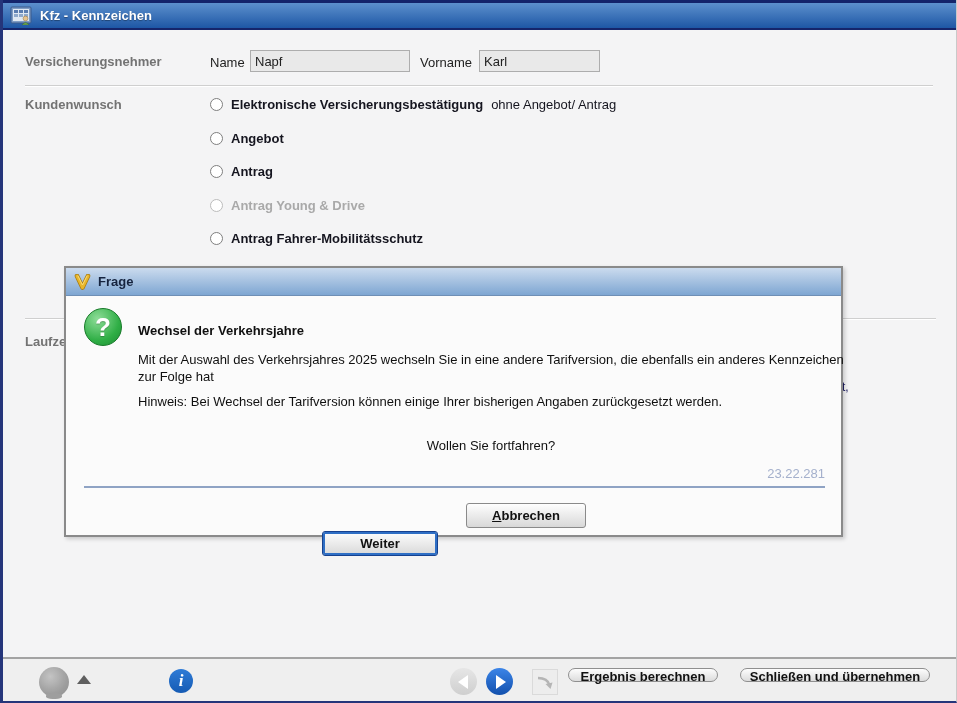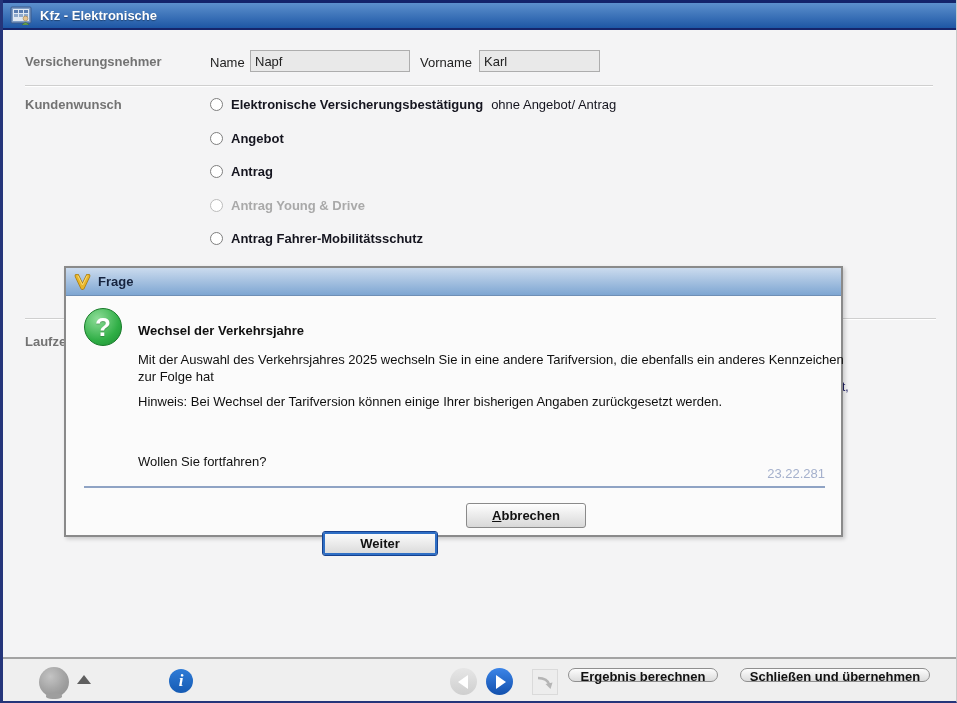--- a/index.html
+++ b/index.html
@@ -97,21 +97,21 @@
         <rect x="4" y="4" width="4" height="3" fill="#5b7db0"></rect>
           <rect x="9" y="4" width="4" height="3" fill="#5b7db0"></rect>
           <rect x="14" y="4" width="4" height="3" fill="#5b7db0"></rect>
         <rect x="4" y="8" width="4" height="3" fill="#8fa9cb"></rect>
           <rect x="9" y="8" width="4" height="3" fill="#8fa9cb"></rect>
           <rect x="14" y="8" width="4" height="3" fill="#8fa9cb"></rect>
         <circle cx="15.5" cy="12.5" r="2.4" fill="#e8c48f" stroke="#8a6b3a" stroke-width=".5"></circle>
         <path d="M12 19 q3.5 -5 7 0 z" fill="#6aa14e" stroke="#3f6e2d" stroke-width=".5"></path>
       </svg>
     </span>
-    <span class="title">Kfz - Elektronische</span>
+    <span class="title">Kfz - Kennzeichen</span>
   </div>
 
   <div class="content">
 
     <span class="lbl" style="left:22px; top:24px;">Versicherungsnehmer</span>
     <span class="small-lbl" style="left:207px; top:25px;">Name</span>
     <input class="tfield" style="left: 247px; top: 20px; width: 160px;" value="Napf">
     <span class="small-lbl" style="left:417px; top:25px;">Vorname</span>
     <input class="tfield" style="left: 476px; top: 20px; width: 121px;" value="Karl">
 
@@ -154,21 +154,21 @@
             <path d="M4 2 L8.5 11 L13 2" fill="none" stroke="#f8dc7a" stroke-width="1" stroke-linecap="round" stroke-linejoin="round"></path>
           </svg>
         </span>
         <span class="dlg-title">Frage</span>
       </div>
       <div class="dlg-body">
         <div class="q-icon">?</div>
         <div class="dlg-heading">Wechsel der Verkehrsjahre</div>
         <div class="dlg-text" style="top:55px;">Mit der Auswahl des Verkehrsjahres 2025 wechseln Sie in eine andere Tarifversion, die ebenfalls ein anderes Kennzeichen zur Folge hat</div>
         <div class="dlg-text" style="top:97px;">Hinweis: Bei Wechsel der Tarifversion können einige Ihrer bisherigen Angaben zurückgesetzt werden.</div>
-        <div class="dlg-text" style="top:157px;">Wollen Sie fortfahren?</div>
+        <div class="dlg-text" style="top:141px;text-align:center;">Wollen Sie fortfahren?</div>
         <div class="dlg-version">23.22.281</div>
         <div class="dlg-rule"></div>
         <button class="btn btn-default">Weiter</button>
         <button class="btn btn-plain"><u>A</u>bbrechen</button>
       </div>
     </div>
   </div>
 
   <div class="toolbar">
     <span class="globe"></span>

